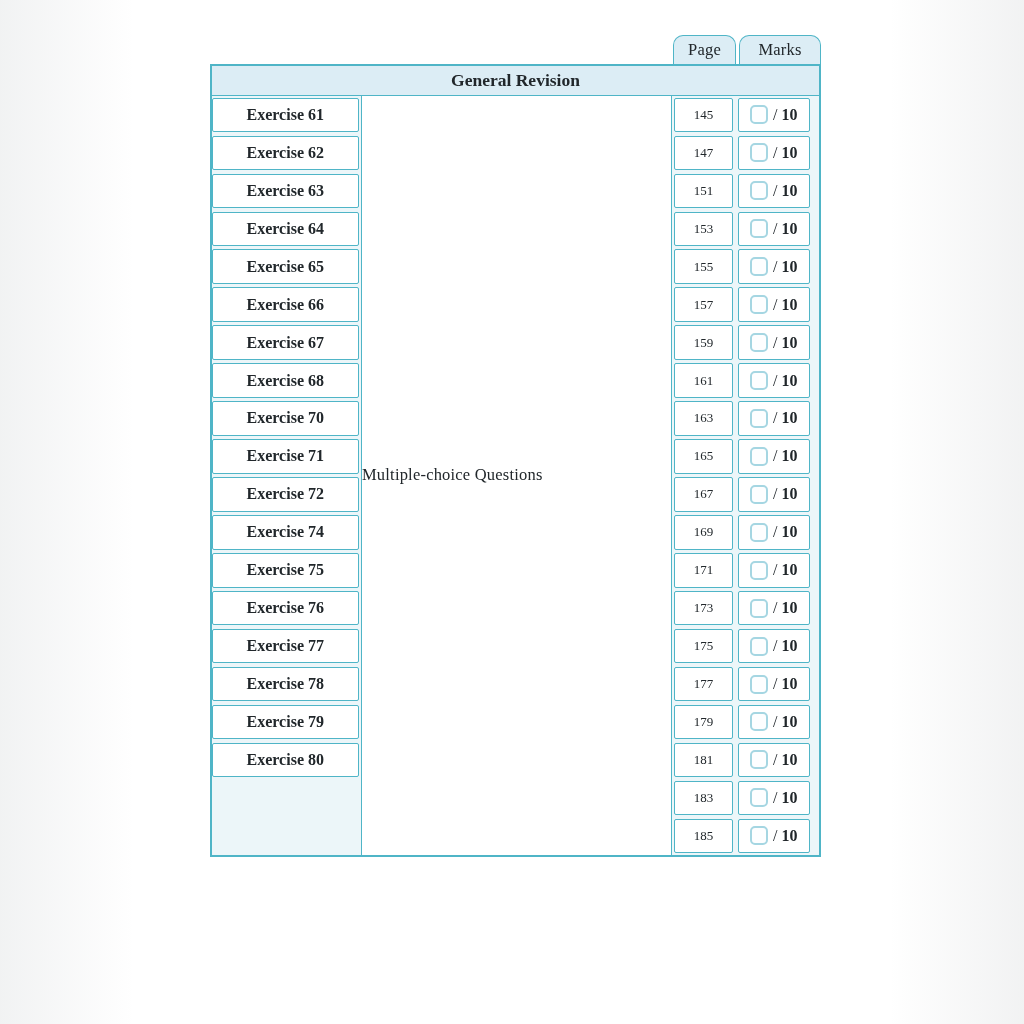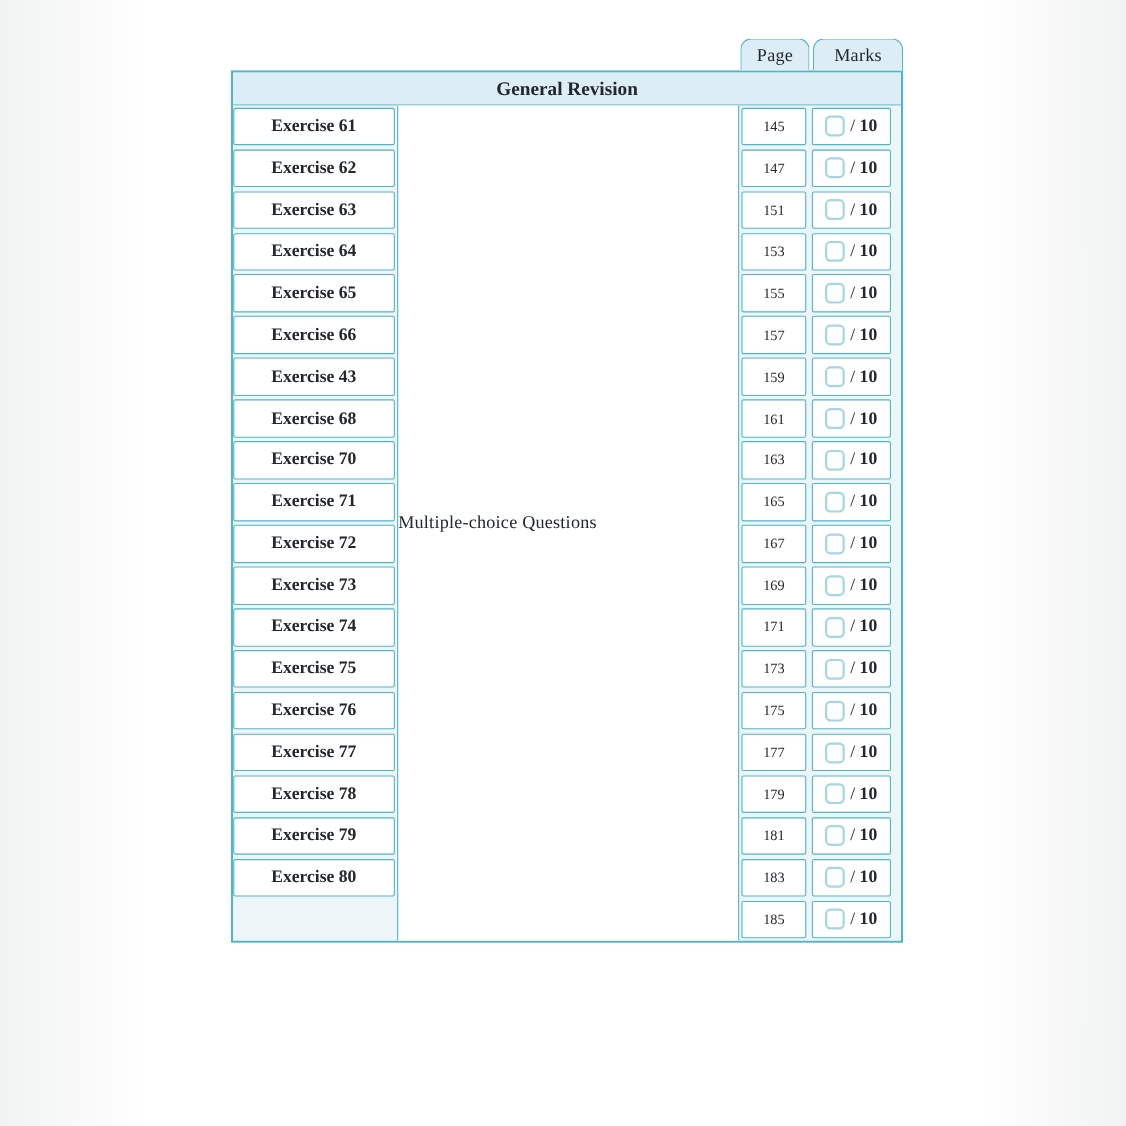--- a/index.html
+++ b/index.html
@@ -101,46 +101,41 @@
          <span>Exercise 65</span>
        </div>
           </div>
           <div class="slot ex-slot">
        <div class="cellbox ex-cell">
          <span>Exercise 66</span>
        </div>
           </div>
           <div class="slot ex-slot">
        <div class="cellbox ex-cell">
-         <span>Exercise 43</span>
+         <span>Exercise 67</span>
        </div>
           </div>
           <div class="slot ex-slot">
        <div class="cellbox ex-cell">
          <span>Exercise 68</span>
        </div>
           </div>
           <div class="slot ex-slot">
        <div class="cellbox ex-cell">
          <span>Exercise 70</span>
        </div>
           </div>
           <div class="slot ex-slot">
        <div class="cellbox ex-cell">
          <span>Exercise 71</span>
        </div>
           </div>
           <div class="slot ex-slot">
        <div class="cellbox ex-cell">
          <span>Exercise 72</span>
-       </div>
-          </div>
-          <div class="slot ex-slot">
-       <div class="cellbox ex-cell">
-         <span>Exercise 73</span>
        </div>
           </div>
           <div class="slot ex-slot">
        <div class="cellbox ex-cell">
          <span>Exercise 74</span>
        </div>
           </div>
           <div class="slot ex-slot">
        <div class="cellbox ex-cell">
          <span>Exercise 75</span>

